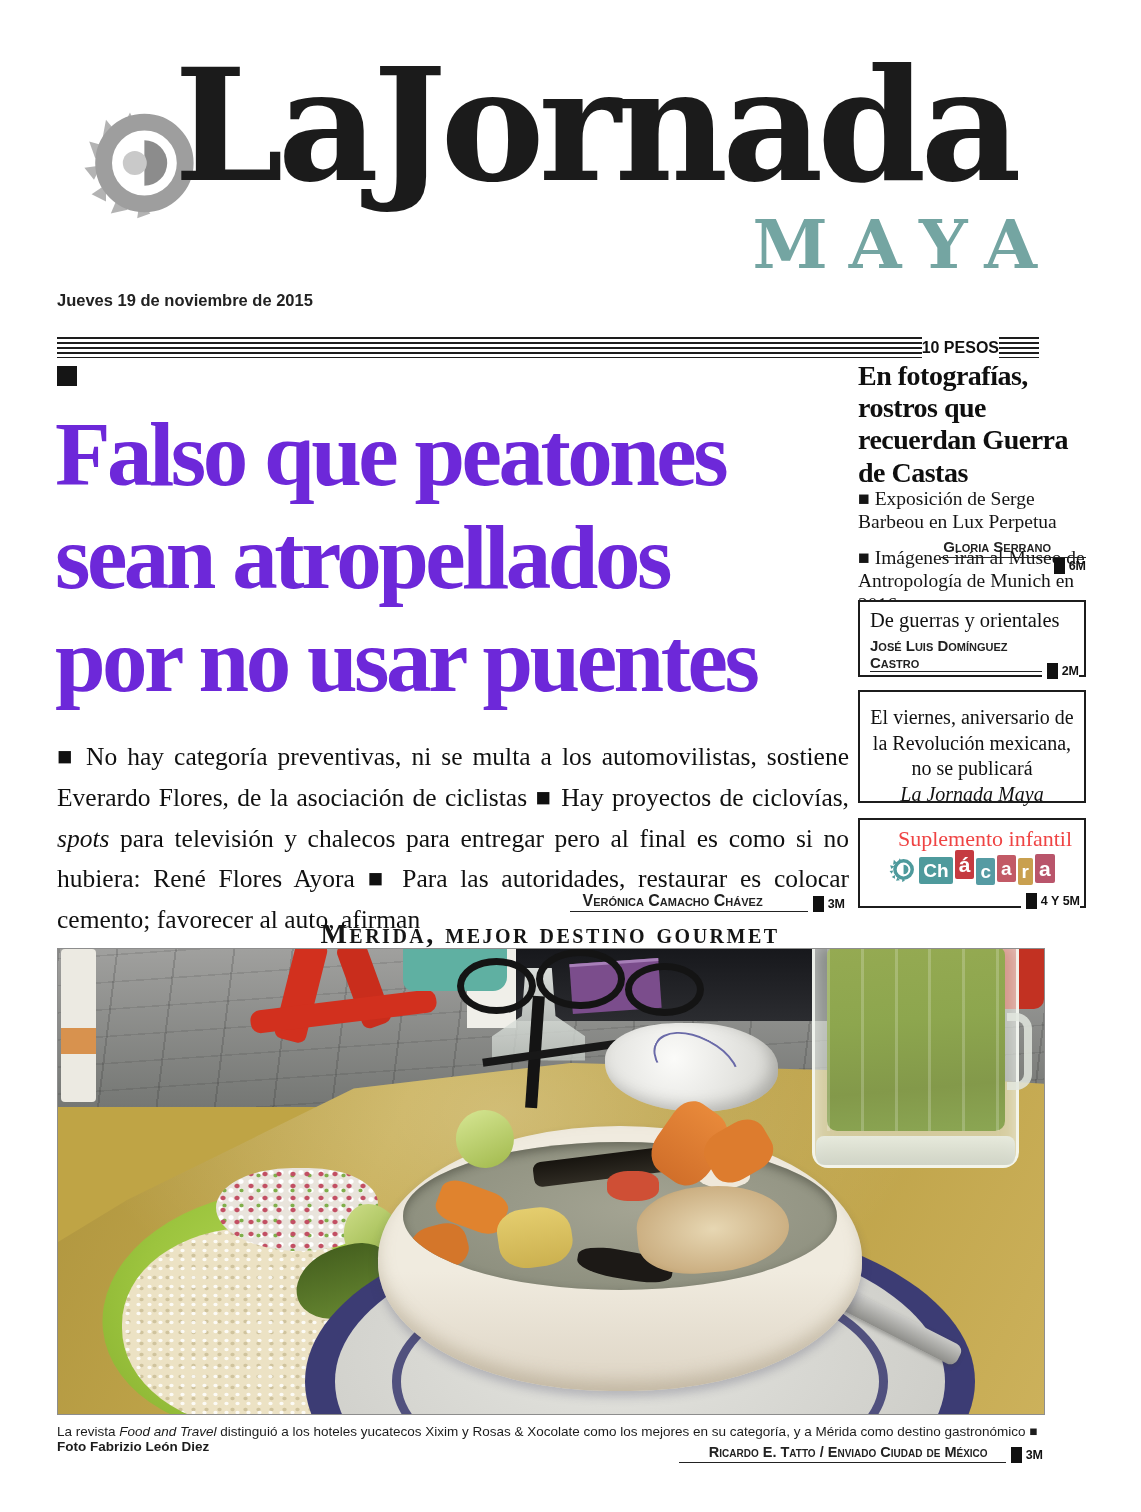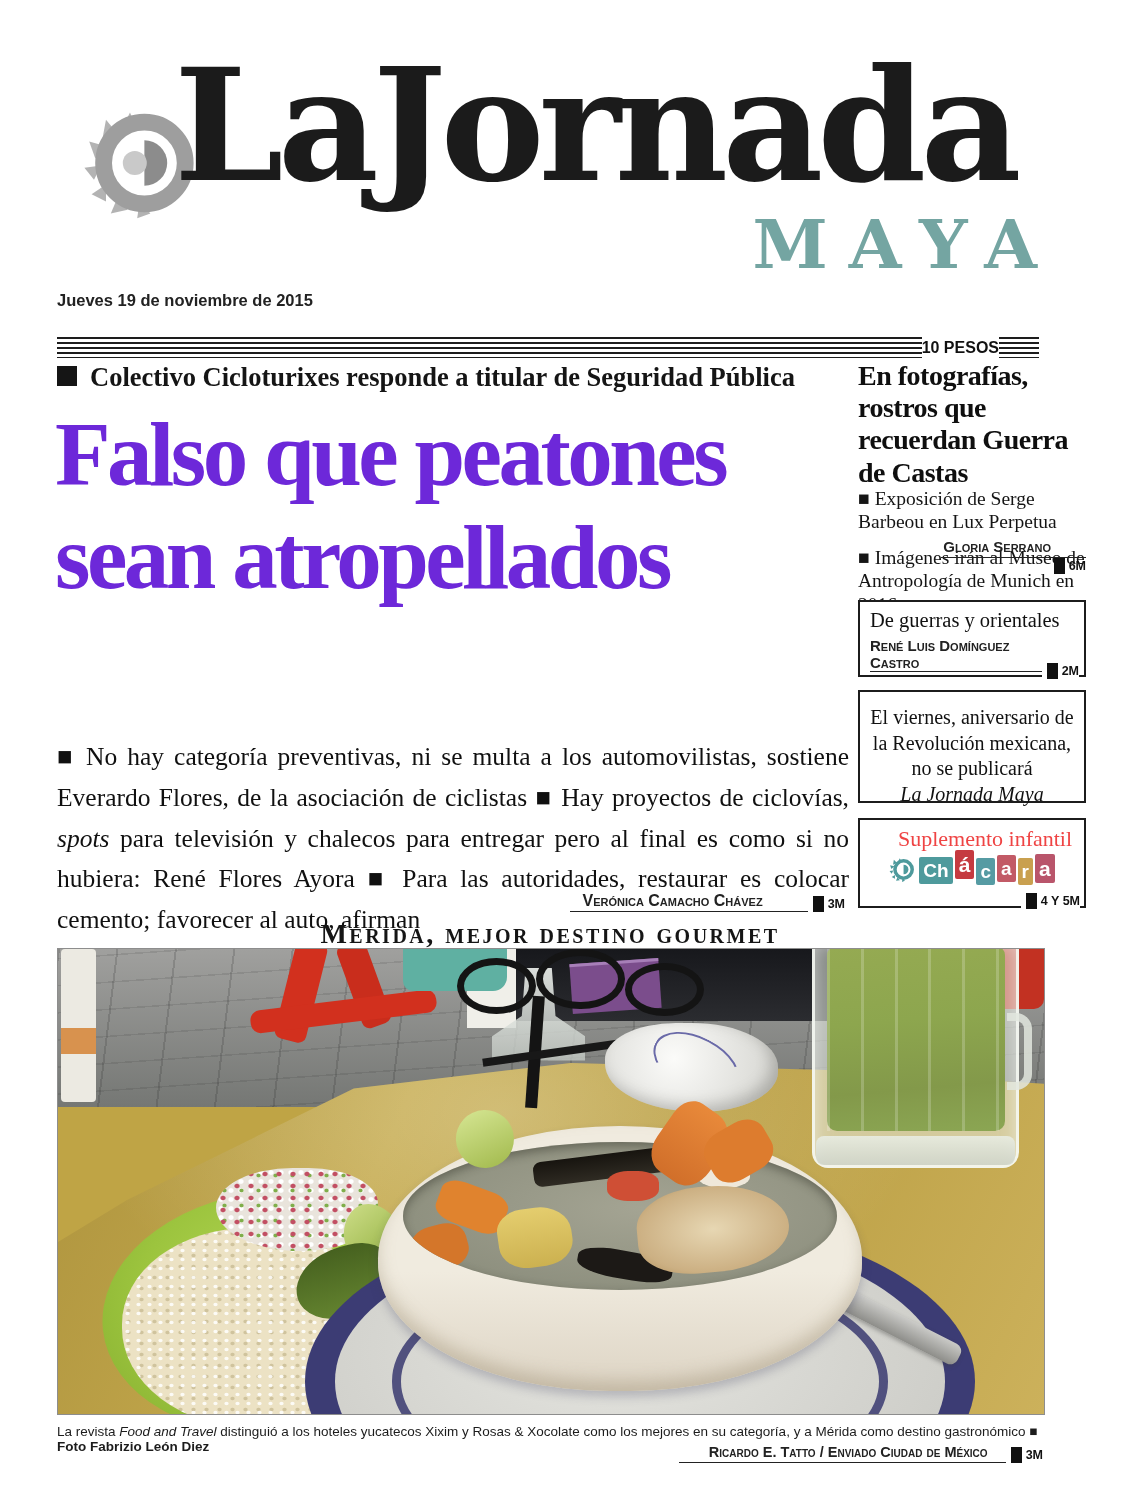--- a/index.html
+++ b/index.html
@@ -199,26 +199,27 @@
     <div class="date-row">Jueves 19 de noviembre de 2015</div>
   </div>
 
   <div class="price-band">
     <div class="band-lines long"></div>
     <div class="price">10 PESOS</div>
     <div class="band-lines short"></div>
   </div>
 
   <div class="kicker">
-    <span class="kicker-sq"></span><span>Colectivo Cicloturixes responde a titular de Seguridad Pública</span>
+    <span class="kicker-sq"></span>
   </div>
 
   <div class="headline">
     <div>Falso que peatones</div>
     <div>sean atropellados</div>
+    <div>por no usar puentes</div>
   </div>
 
   <div class="summary">
     <span>■ No hay categoría preventivas, ni se multa a los automovilistas, sostiene Everardo Flores, de la asociación de ciclistas ■ Hay proyectos de ciclovías, </span><i>spots</i><span> para televisión y chalecos para entregar pero al final es como si no hubiera: René Flores Ayora ■ Para las autoridades, restaurar es colocar cemento; favorecer al auto, afirman</span>
   </div>
 
   <div class="byline-row lead">
     <span class="byline-name">Verónica Camacho Chávez</span>
     <span class="pageref">
       <span class="sq"></span>
@@ -236,21 +237,21 @@
   <div class="byline-row sb1">
     <span class="byline-name sbn" style="flex:1;text-align:left;">Gloria Serrano</span>
     <span class="pageref">
       <span class="sq"></span>
       <span class="pnum">6M</span>
     </span>
   </div>
 
   <div class="sb-box box-opinion">
     <div class="box-title">De guerras y orientales</div>
-    <div class="box-author">René Luis Domínguez Castro</div>
+    <div class="box-author">José Luis Domínguez Castro</div>
     <span class="pageref">
       <span class="sq"></span>
       <span class="pnum">2M</span>
     </span>
   </div>
 
   <div class="sb-box box-notice">
     <div>El viernes, aniversario de</div>
     <div>la Revolución mexicana,</div>
     <div>no se publicará</div>

